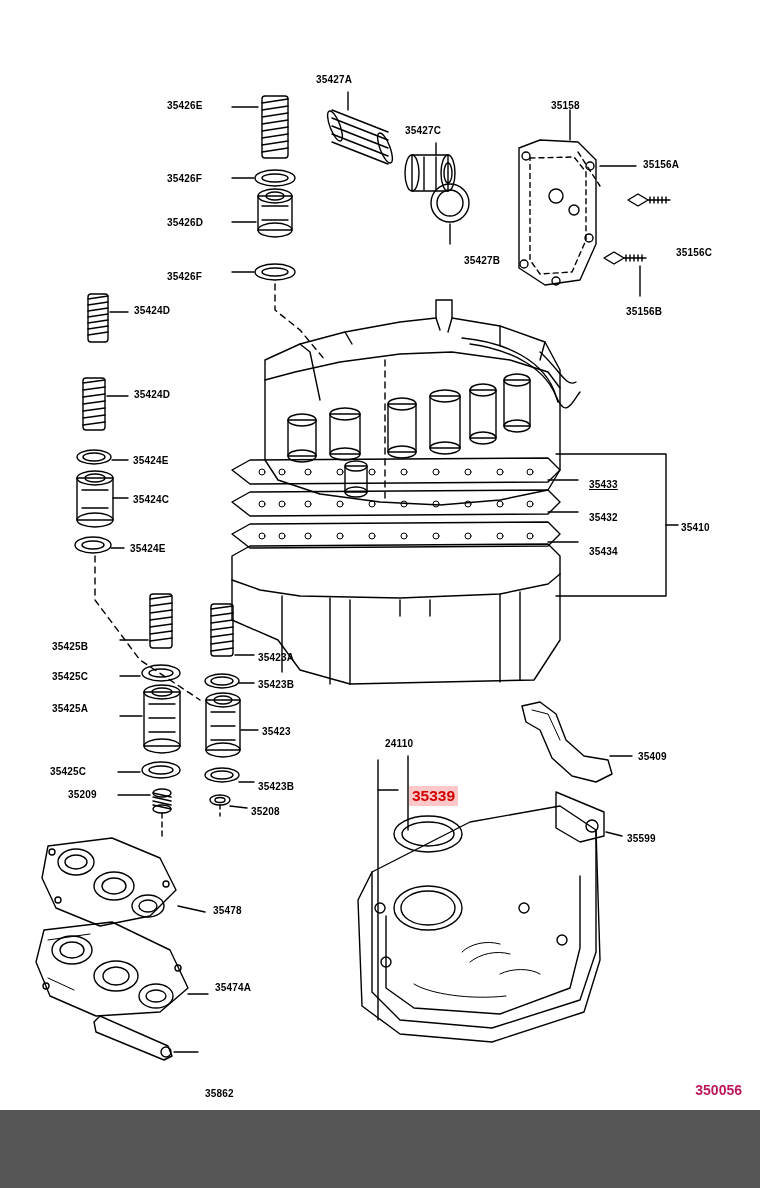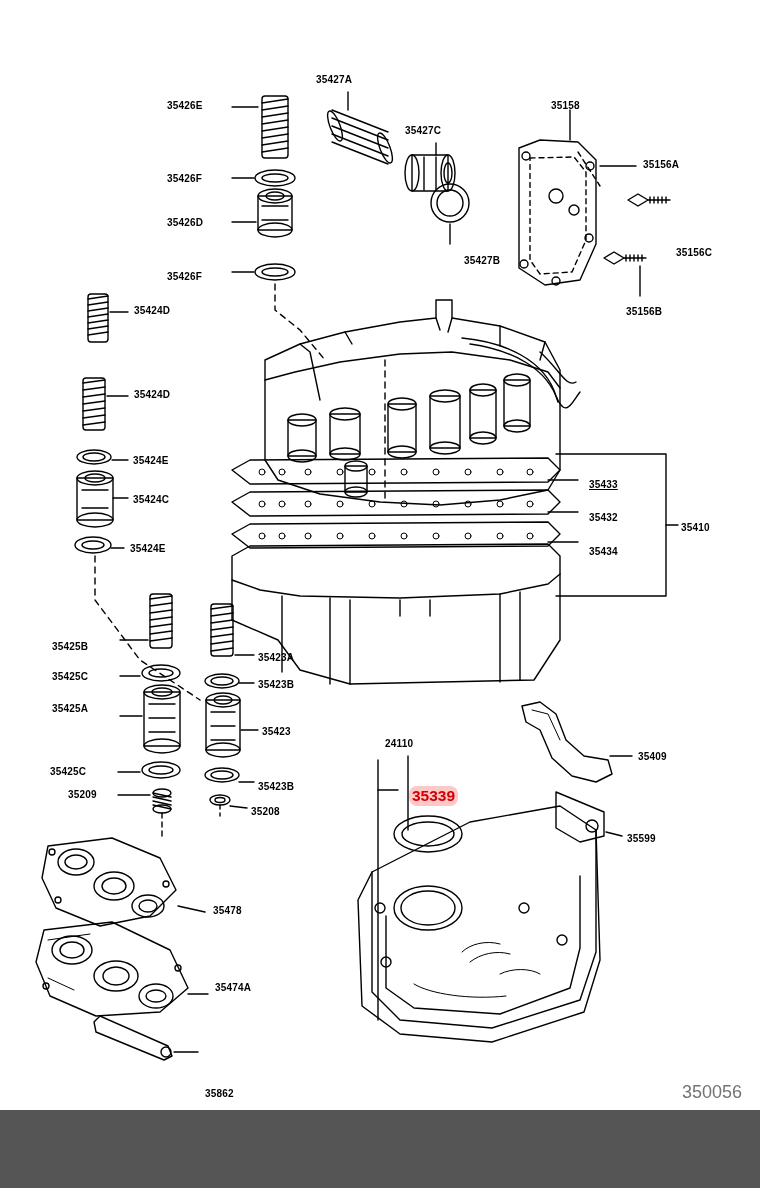--- a/index.html
+++ b/index.html
@@ -37,38 +37,37 @@
   }
   .lbl-highlight {
     position: absolute;
     background: #ffc8c8;
     color: #d00000;
     font-weight: bold;
     font-size: 15.5px;
     padding: 1px 3px;
     font-family: "Liberation Sans", sans-serif;
     white-space: nowrap;
-    border-radius: 8px;
   }
   #footer-bar {
     position: absolute;
     left: 0;
     top: 1110px;
     width: 760px;
     height: 78px;
     background: #555555;
   }
   #drawing-code {
     position: absolute;
     right: 18px;
     top: 1082px;
     font-family: "Liberation Sans", sans-serif;
-    font-size: 18px;
-    font-weight: normal;
-    color: #737373;
+    font-size: 14px;
+    font-weight: bold;
+    color: #be185d;
   }
 </style>
 </head>
 <body>
 
 <div id="diagram-root">
 
   <svg class="diagram" viewBox="0 0 760 1188">
     <g fill="none" stroke="#000000" stroke-width="1.4" stroke-linecap="round" stroke-linejoin="round">
 

